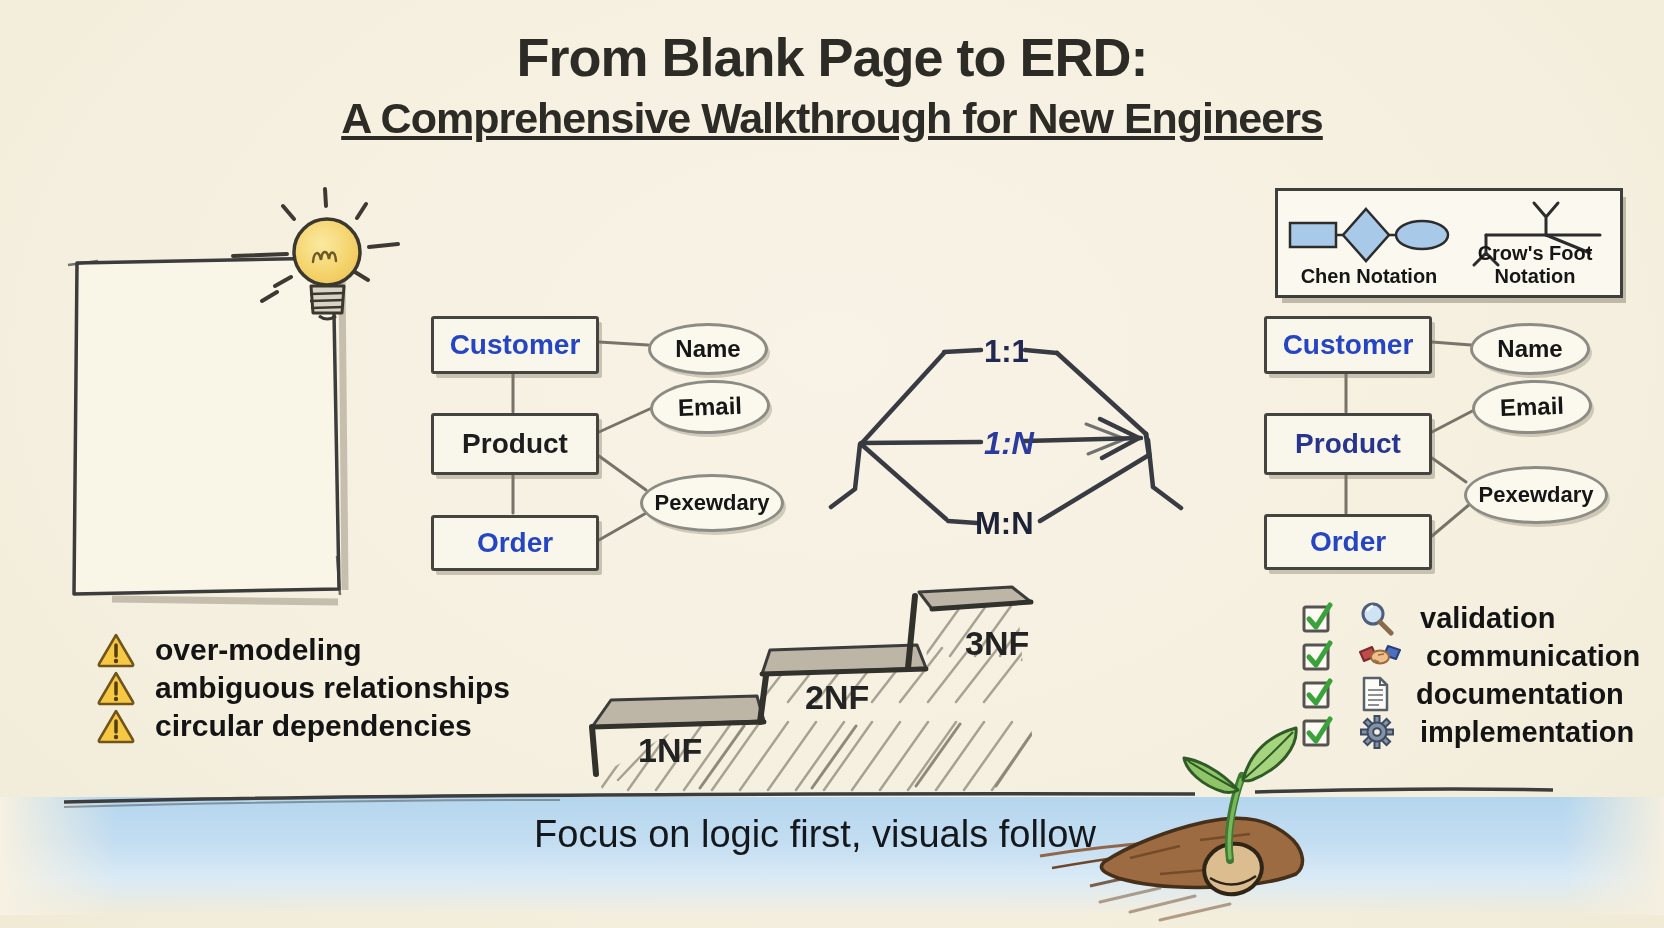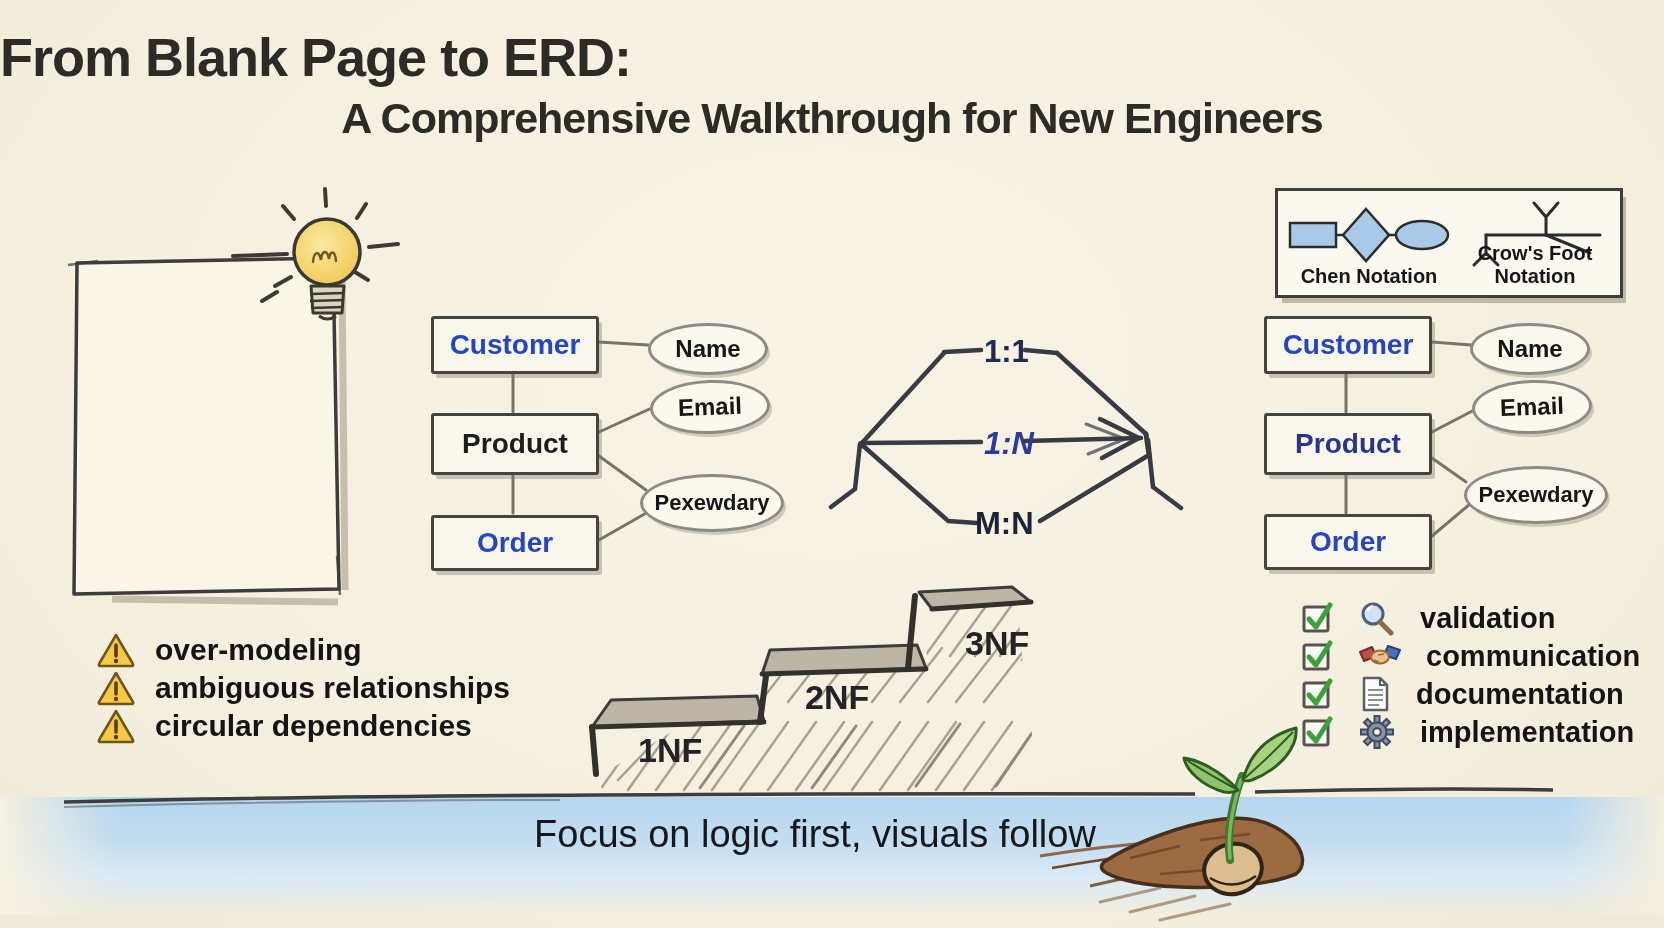--- a/index.html
+++ b/index.html
@@ -1,21 +1,21 @@
 <!DOCTYPE html>
 <html><head>
 <meta charset="utf-8">
 <style>
   html,body{margin:0;padding:0;}
   .canvas{position:relative;width:1664px;height:928px;overflow:hidden;
     background:radial-gradient(ellipse at 50% 38%, #f8f3e6 0%, #f5efdf 65%, #f0ead7 100%);
     font-family:"Liberation Sans", sans-serif;}
   
-  .t1{position:absolute;top:26px;left:0;width:100%;text-align:left;font-size:54px;font-weight:700;color:#2d2b26;letter-spacing:-1px;}
-  .t2{position:absolute;top:94px;left:0;width:100%;text-align:center;font-size:43px;font-weight:700;color:#2d2b26;letter-spacing:-1px;}
+  .t1{position:absolute;top:26px;left:0;width:100%;text-align:center;font-size:54px;font-weight:700;color:#2d2b26;letter-spacing:-1px;}
+  .t2{position:absolute;top:94px;left:0;width:100%;text-align:center;font-size:43px;font-weight:700;color:#2d2b26;letter-spacing:-1px;text-decoration:underline;}
   
   .band{position:absolute;left:0;top:797px;width:1664px;height:118px;
     background:linear-gradient(180deg,#b4d6ee 0%,#c3ddf1 38%,#d9eaf6 68%,rgba(246,241,226,0) 100%);}
   .band::before{content:"";position:absolute;inset:0;
     background:linear-gradient(90deg,#f6f1e2 0%,rgba(246,241,226,0) 7%,rgba(246,241,226,0) 94%,#f4efe0 100%);}
   .sketch{position:absolute;left:0;top:0;width:1664px;height:928px;}
   
   .gather{position:absolute;left:398px;top:198px;font-size:28px;font-weight:600;line-height:33px;color:#191919;white-space:pre-line;}
   
   .ebox{position:absolute;width:162px;display:flex;align-items:center;justify-content:center;

